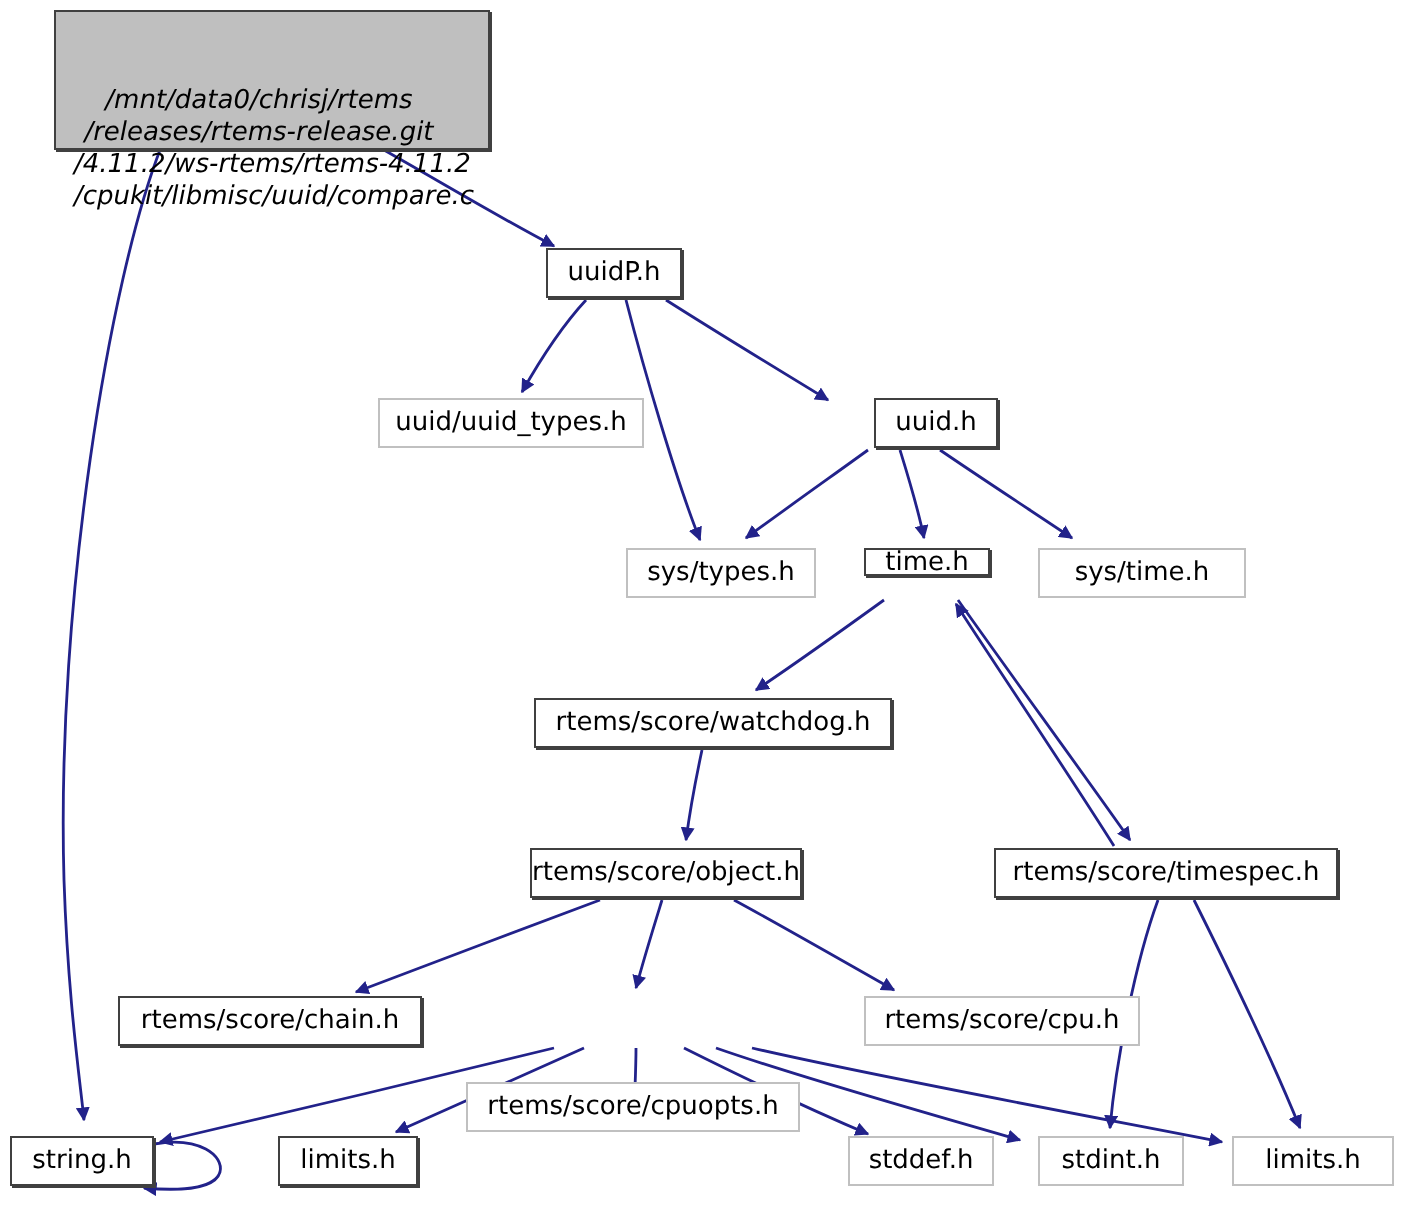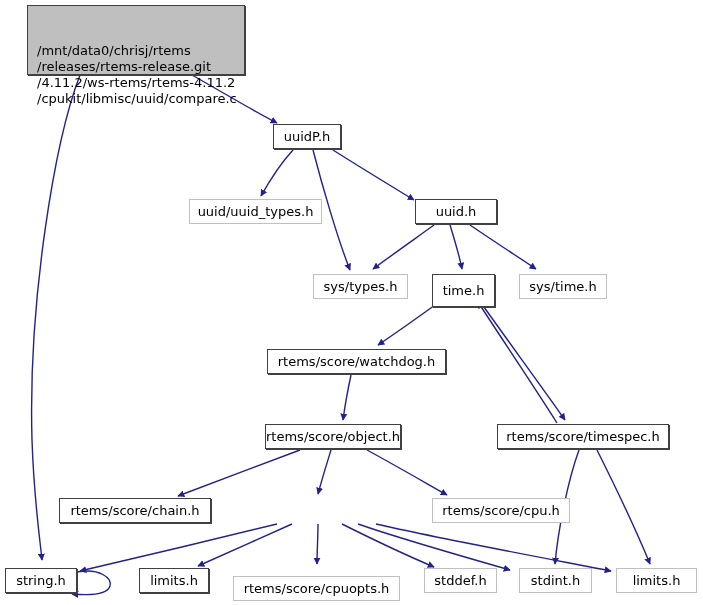--- a/index.html
+++ b/index.html
@@ -41,23 +41,24 @@
   .node.bold {
     border: 1px solid #404040;
     box-shadow: 1px 1px 0 0 #404040;
   }
   .node.root {
     background: #bfbfbf;
     border: 1px solid #404040;
     box-shadow: 1px 1px 0 0 #404040;
     display: block;
     padding: 5px 22px 4px 9px;
-    text-align: left;
+    text-align: center;
     line-height: 16px;
     white-space: pre;
+    font-style: italic;
   }
   .node-label {
     display: block;
     white-space: pre;
   }
 </style>
 </head>
 <body>
 
 <div id="graph-canvas">
@@ -128,33 +129,33 @@
   </div>
 
   <div class="node bold" style="left:273px; top:124px; width:68px; height:25px;">
     <span class="node-label">uuidP.h</span>
   </div>
 
   <div class="node" style="left:189px; top:199px; width:133px; height:25px;">
     <span class="node-label">uuid/uuid_types.h</span>
   </div>
 
-  <div class="node bold" style="left:415px; top:199px; width:82px; height:25px;">
+  <div class="node bold" style="left:437px; top:199px; width:62px; height:25px;">
     <span class="node-label">uuid.h</span>
   </div>
 
   <div class="node" style="left:313px; top:274px; width:95px; height:25px;">
     <span class="node-label">sys/types.h</span>
   </div>
 
-  <div class="node bold" style="left:432px; top:274px; width:63px; height:33px;">
+  <div class="node bold" style="left:432px; top:274px; width:63px; height:14px;">
     <span class="node-label">time.h</span>
   </div>
 
-  <div class="node" style="left:519px; top:274px; width:88px; height:25px;">
+  <div class="node" style="left:519px; top:274px; width:104px; height:25px;">
     <span class="node-label">sys/time.h</span>
   </div>
 
   <div class="node bold" style="left:267px; top:349px; width:179px; height:25px;">
     <span class="node-label">rtems/score/watchdog.h</span>
   </div>
 
   <div class="node bold" style="left:265px; top:424px; width:136px; height:25px;">
     <span class="node-label">rtems/score/object.h</span>
   </div>
@@ -173,21 +174,21 @@
   </div>
 
   <div class="node bold" style="left:5px; top:568px; width:72px; height:25px;">
     <span class="node-label">string.h</span>
   </div>
 
   <div class="node bold" style="left:139px; top:568px; width:70px; height:25px;">
     <span class="node-label">limits.h</span>
   </div>
 
-  <div class="node" style="left:233px; top:576px; width:167px; height:25px;">
+  <div class="node" style="left:233px; top:541px; width:167px; height:25px;">
     <span class="node-label">rtems/score/cpuopts.h</span>
   </div>
 
   <div class="node" style="left:519px; top:568px; width:73px; height:25px;">
     <span class="node-label">stdint.h</span>
   </div>
 
   <div class="node" style="left:424px; top:568px; width:73px; height:25px;">
     <span class="node-label">stddef.h</span>
   </div>

